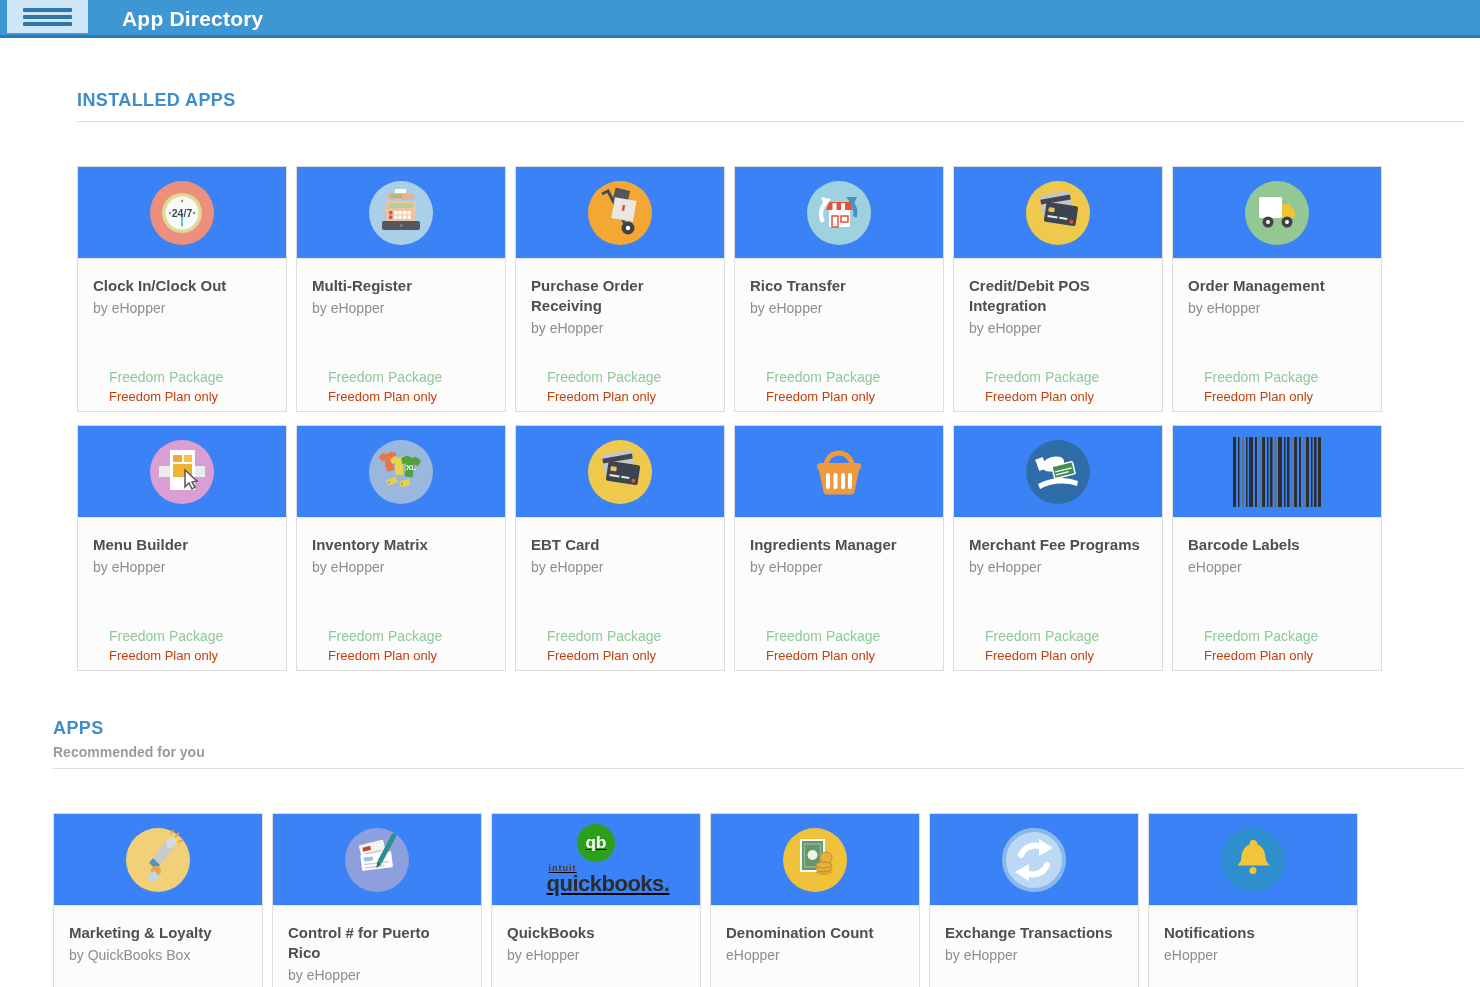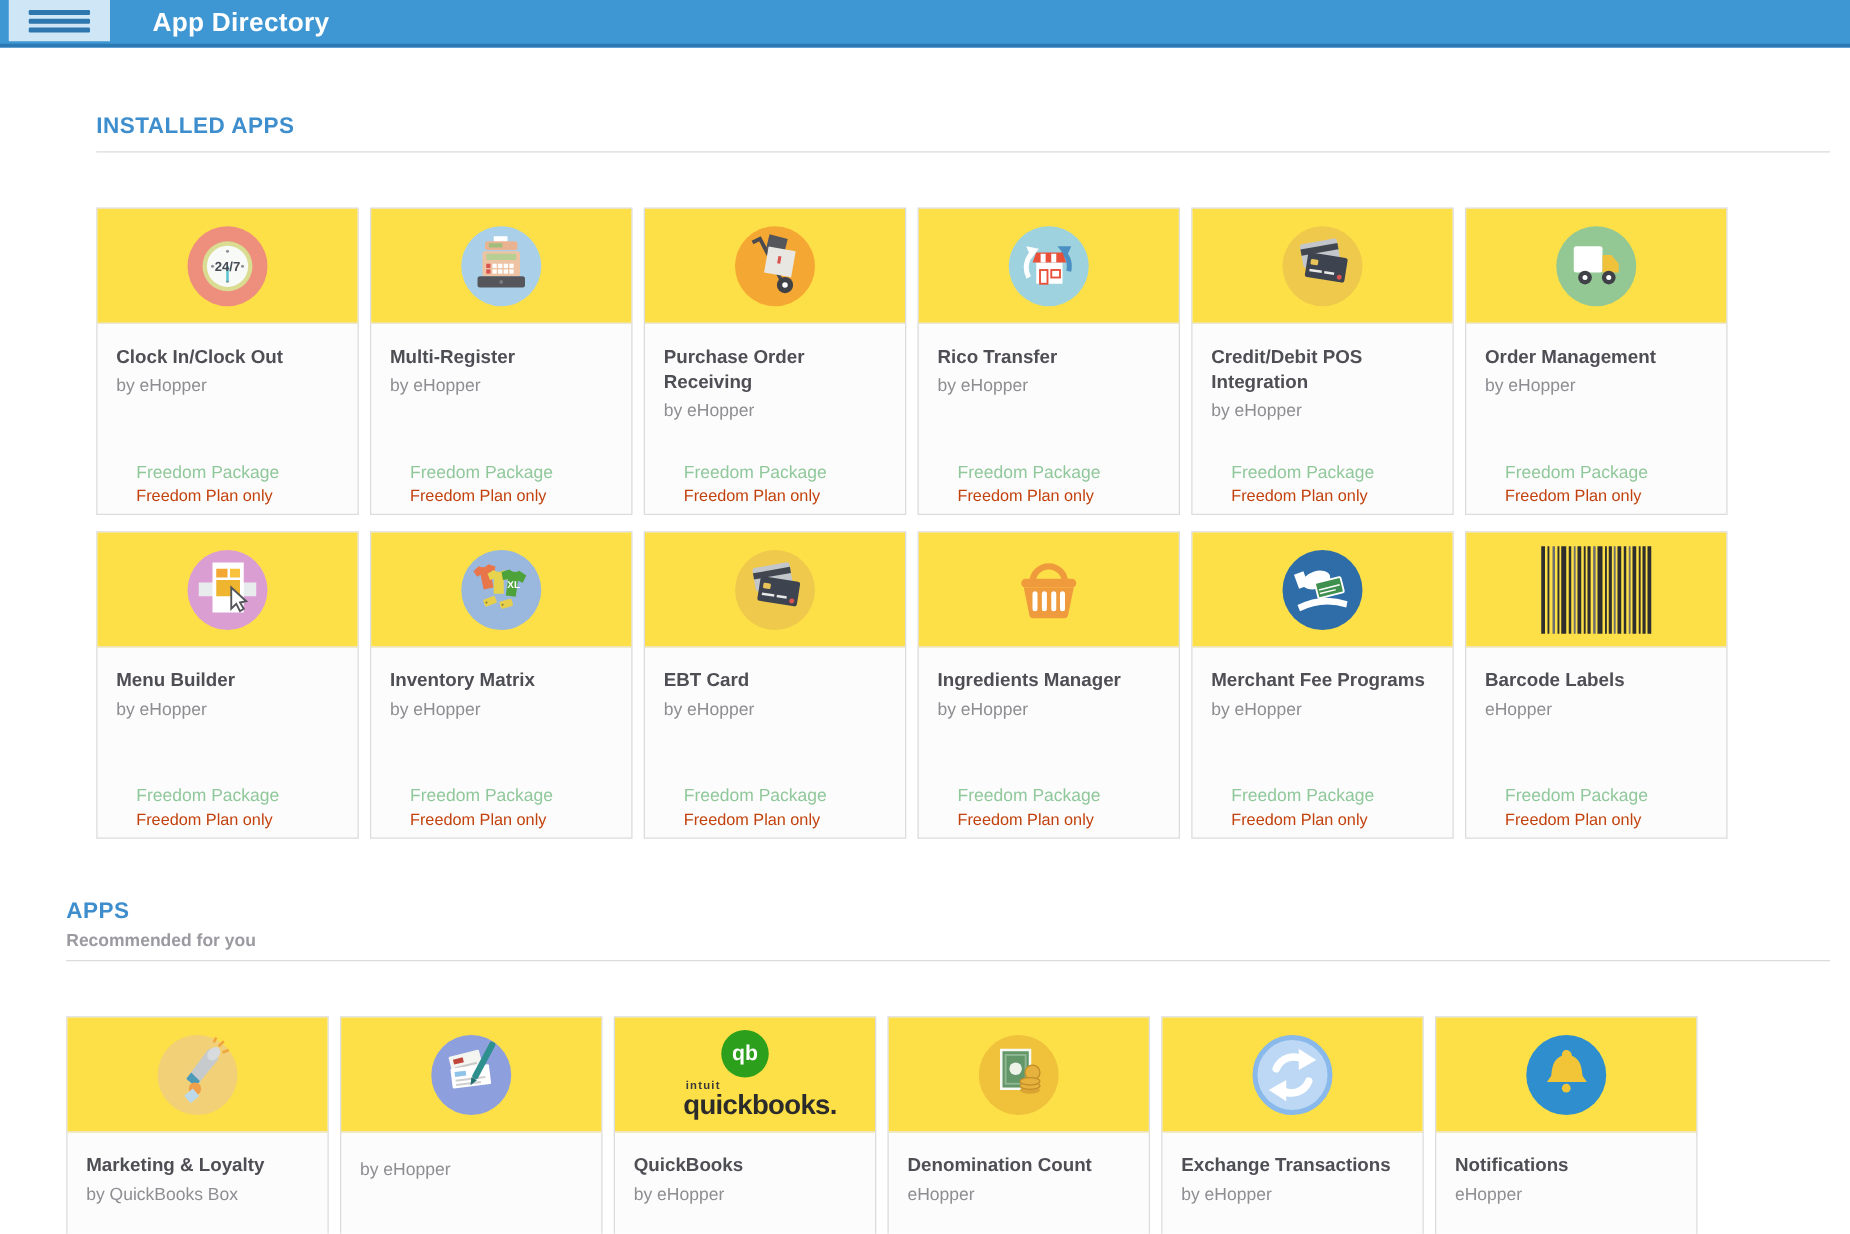--- a/index.html
+++ b/index.html
@@ -27,31 +27,31 @@
   .sec-installed .rule { margin-top:11px; }
   .sec-apps { margin-top:48px; }
   .sec-apps .rule { margin-top:8px; }
 
   .grid { display:flex; flex-wrap:wrap; column-gap:9px; row-gap:13px;
           width:1310px; margin-top:44px; }
 
   
   .card { position:relative; width:210px; height:246px; background:#fcfcfc;
           border:1px solid #dcdcdc; cursor:pointer; }
-  .icon-area { height:92px; background:#fde047; border-bottom:1px solid #e8e8e8;
+  .icon-area { height:92px; background:#3b82f6; border-bottom:1px solid #e8e8e8;
                display:flex; align-items:center; justify-content:center; }
   .card-body { padding:17px 15px 0 15px; }
   .app-name { font-size:15px; font-weight:bold; color:var(--title-text,#4e4e55); line-height:1.32; }
   .app-by   { font-size:14px; color:var(--byline-text,#8d8d92); margin-top:3px; line-height:1.3; }
   .card-foot { position:absolute; left:31px; bottom:7px; }
   .pkg  { color:var(--package-green,#90c89b); font-size:14px; line-height:1.25; }
   .plan { color:#c2410c; font-size:13px; margin-top:3px; }
 
   
-  .qb-logo { display:flex; flex-direction:column; align-items:center; }
+  .qb-logo { display:flex; flex-direction:column; align-items:center;text-decoration:underline; }
   .qb-circle { width:38px; height:38px; border-radius:50%; background:#2ca01c; color:#fff;
                font-weight:bold; font-size:17px; display:flex; align-items:center;
                justify-content:center; }
   .qb-word { text-align:left; margin-top:1px;margin-left:24px; }
   .qb-intuit { font-size:9px; font-weight:bold; color:#3a3a3a; letter-spacing:1px; margin-left:2px; }
   .qb-name { font-size:22px; font-weight:bold; color:#2b2b2b; letter-spacing:-0.5px; line-height:1; }
 </style>
 </head>
 <body>
 
@@ -421,20 +421,21 @@
      <line x1="20" y1="36" x2="44" y2="36" stroke="#cfcfcf" stroke-width="1.5"></line>
      <line x1="20" y1="39.5" x2="40" y2="39.5" stroke="#cfcfcf" stroke-width="1.5"></line>
               </g>
    <g transform="rotate(28 40 26)">
                 <rect x="38" y="4" width="5" height="33" rx="2" fill="#2e8f8f"></rect>
      <polygon points="38,37 43,37 40.5,43" fill="#246f6f"></polygon>
               </g>
             </svg>
           </div>
           <div class="card-body">
+            <div class="app-name">Control # for Puerto Rico</div>
             <div class="app-by">by eHopper</div>
           </div>
         </div>
         <div class="card">
           <div class="icon-area">
             <div class="qb-logo">
               <div class="qb-circle">qb</div>
               <div class="qb-word">
                 <div class="qb-intuit">intuit</div>
                 <div class="qb-name">quickbooks.</div>

